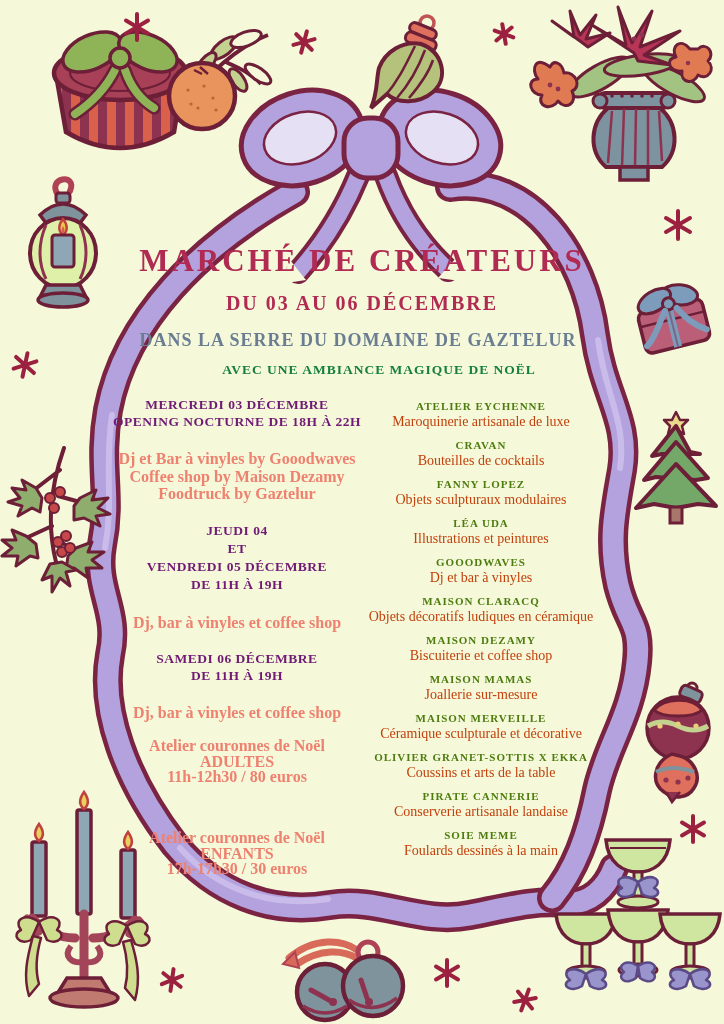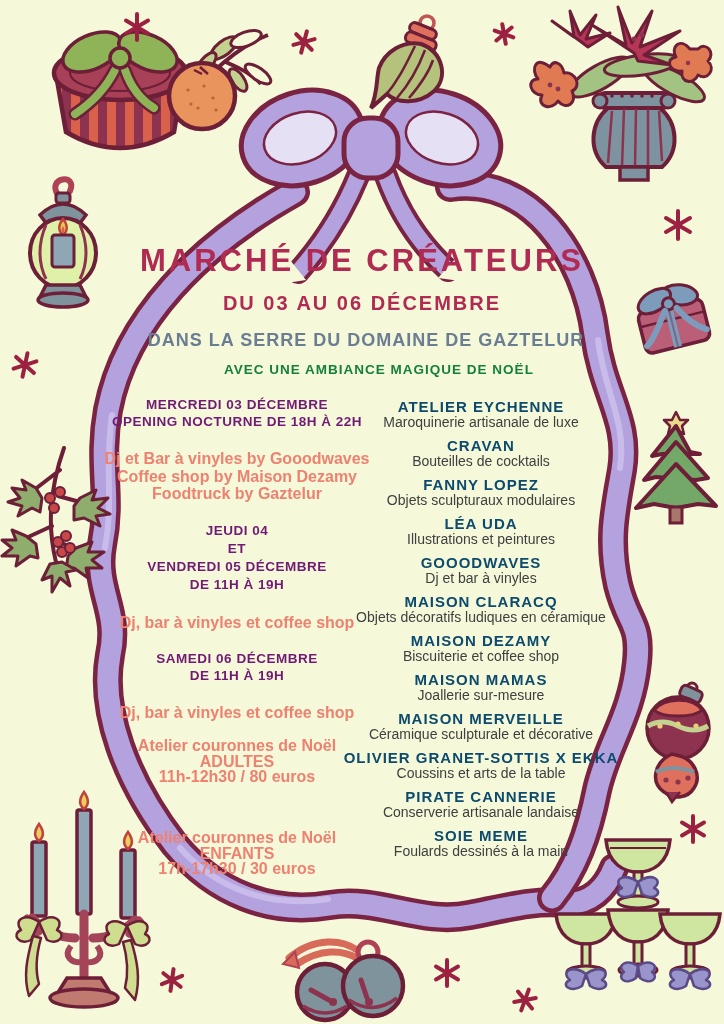--- a/index.html
+++ b/index.html
@@ -1,58 +1,58 @@
 <!DOCTYPE html>
 <html><head>
 <meta charset="utf-8">
 <style>
   html,body{margin:0;padding:0;}
   .poster{
     position:relative;
     width:724px;height:1024px;
     background:#f5f8d9;
     overflow:hidden;
-    font-family:Liberation Sans, sans-serif;
+    font-family:Liberation Serif, serif;
   }
   .layer{position:absolute;left:0;top:0;}
   .txt{position:absolute;text-align:center;}
   .title{
     left:60px;top:243px;width:604px;
     font-size:31px;font-weight:bold;letter-spacing:3px;
     color:#b02a52;
   }
   .dateline{
     left:60px;top:292px;width:604px;
     font-size:20px;font-weight:bold;letter-spacing:2px;
     color:#b02a52;
   }
   .location{
-    left:64px;top:330px;width:604px;
+    left:56px;top:330px;width:604px;
     font-size:18px;font-weight:bold;letter-spacing:1px;
     color:#6a7d92;
   }
   .tagline{
     left:77px;top:362px;width:604px;
     font-size:13.5px;font-weight:bold;letter-spacing:1px;
     color:#15803d;
   }
   .left-col{left:103px;top:396px;width:268px;height:500px;}
   .left-col .blk{position:absolute;left:0;width:100%;text-align:center;}
   .sched-head{color:#701a75;font-weight:bold;font-size:13.5px;line-height:17px;letter-spacing:.5px;}
   .sched-head.tall{line-height:18px;}
   .sched-coral{color:#ee8170;font-weight:600;font-size:16px;line-height:17.5px;}
   .sched-coral.compact{line-height:15.5px;text-align:center;}
   .b1h{top:0;} .b1l{top:54px;} .b2h{top:126px;} .b2l{top:218px;}
   .b3h{top:254px;} .b3l{top:308px;} .b4{top:342px;} .b5{top:404px;} .b6{top:434px;}
   .right-col{
     left:340px;top:399px;width:282px;
     display:flex;flex-direction:column;gap:8px;text-align:center;
   }
-  .vendor-name{color:#0c4a6e;font-weight:bold;font-size:15px;line-height:15px;letter-spacing:1px;text-align:center;}
-  .vendor-desc{color:#404040;font-size:14px;line-height:16px;}
+  .vendor-name{color:#4d7c0f;font-weight:bold;font-size:11px;line-height:15px;letter-spacing:1px;text-align:center;}
+  .vendor-desc{color:#c2410c;font-size:14px;line-height:16px;}
 </style>
 </head>
 <body>
 
 <div class="poster">
 
   <svg class="layer" width="724" height="1024" viewBox="0 0 724 1024">
 
     <g>
       <path d="M295,192 C200,245 125,320 108,410 C98,465 112,495 102,545

